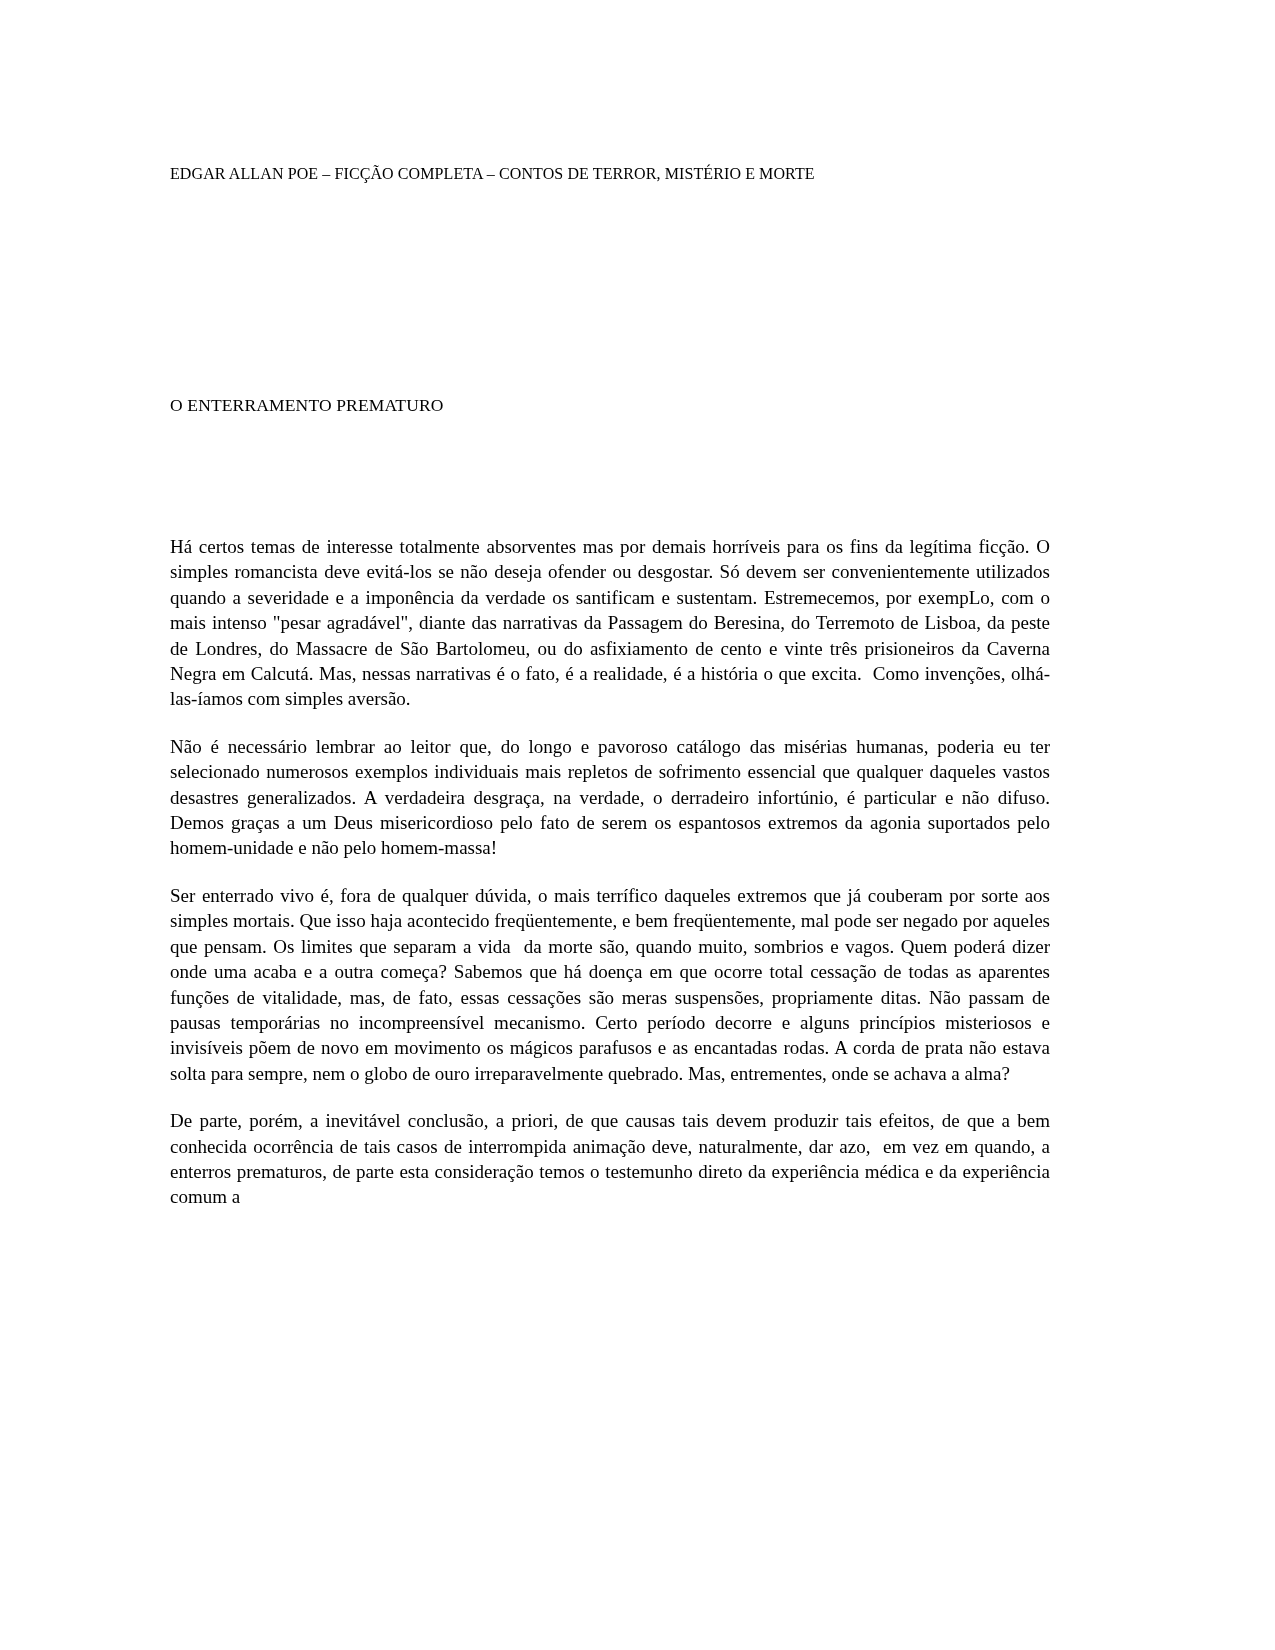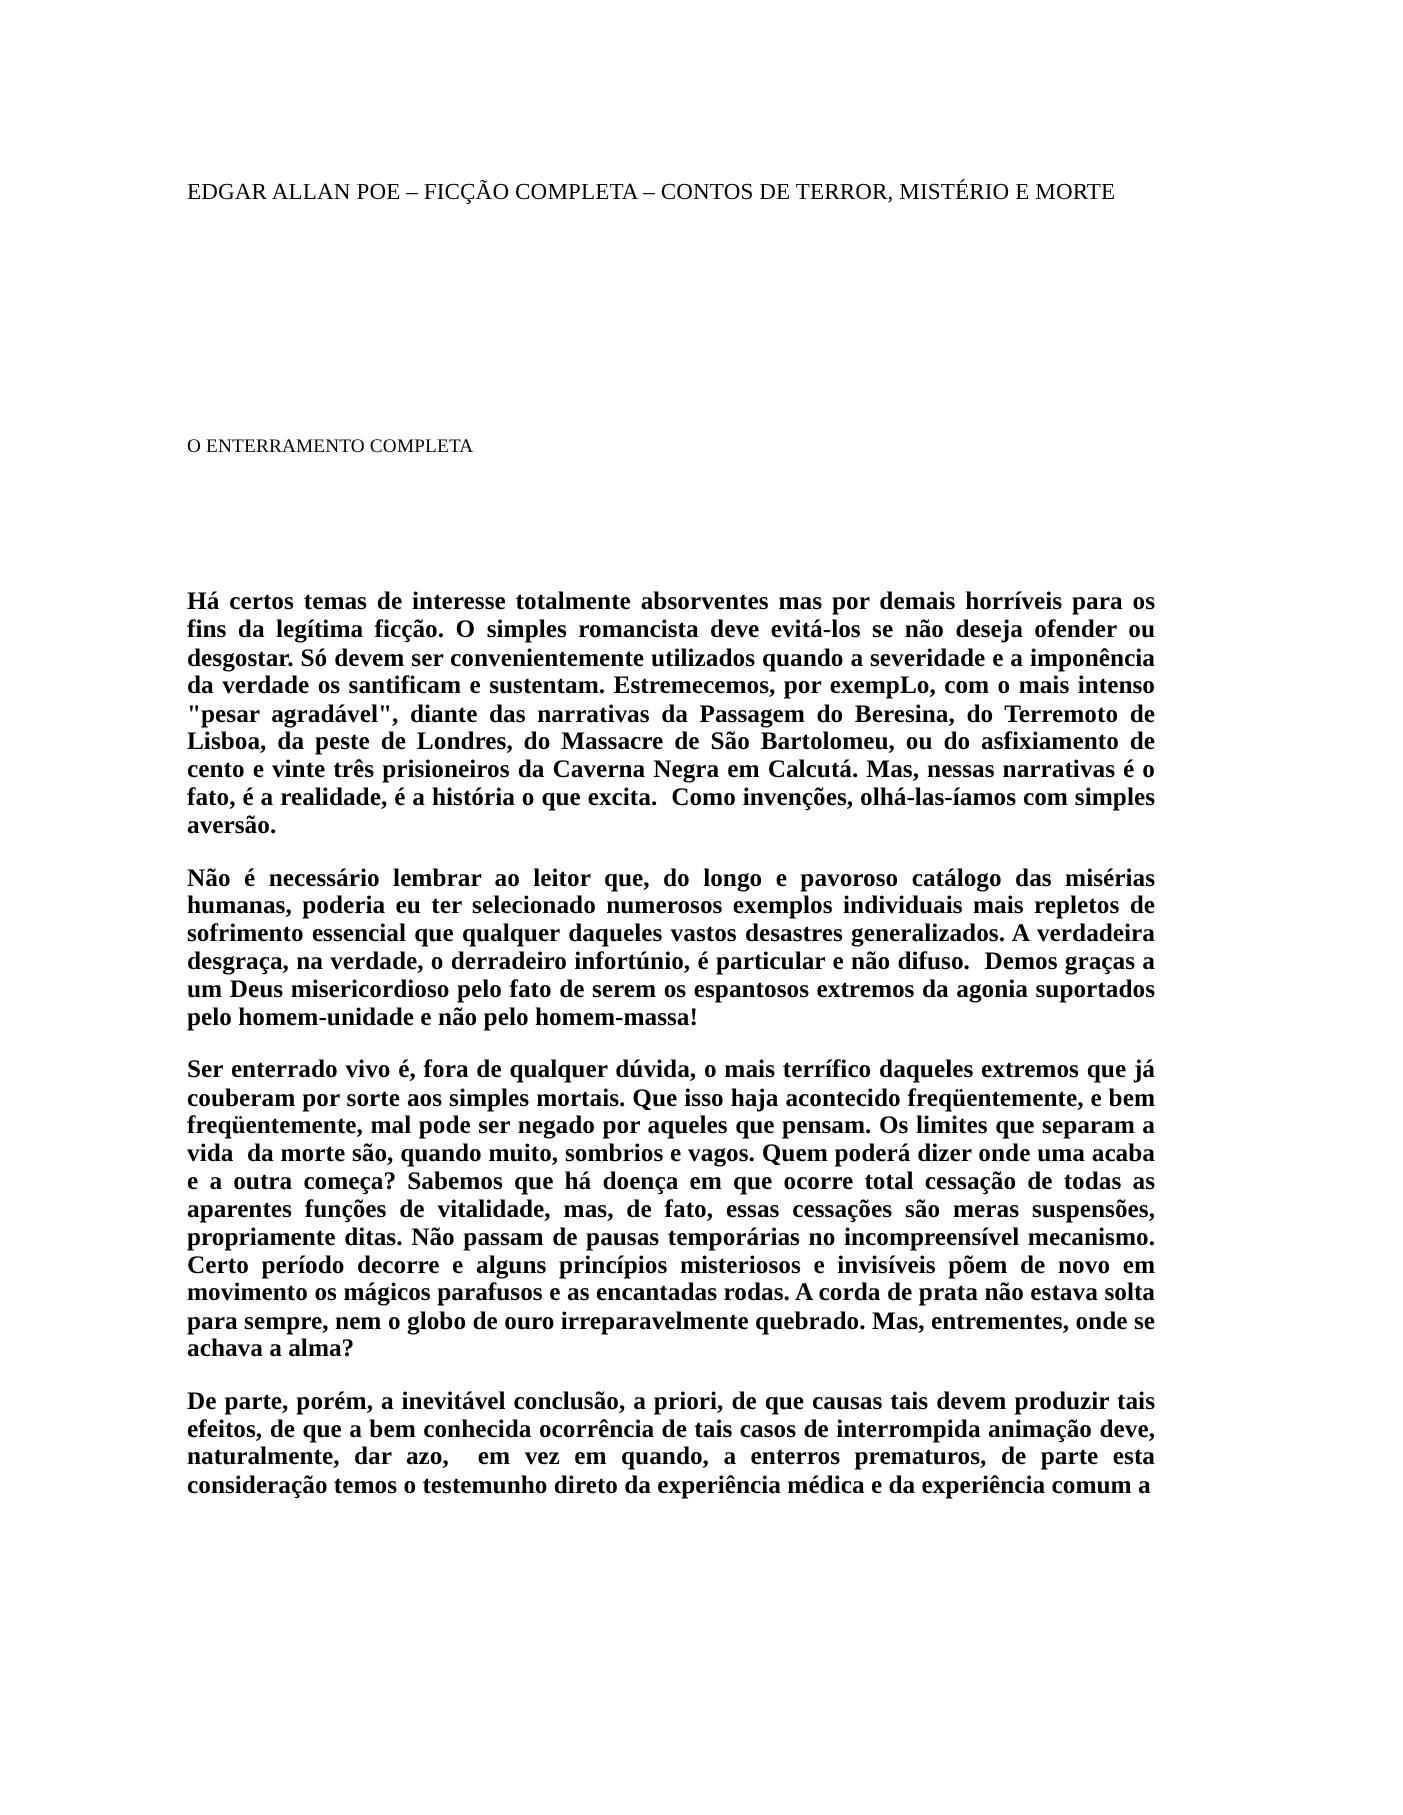--- a/index.html
+++ b/index.html
@@ -19,21 +19,21 @@
     height: 1650px;
     background: #ffffff;
     overflow: hidden;
     box-sizing: border-box;
   }
   .running-head {
     position: absolute;
     left: 170px;
     top: 163px;
     width: 900px;
-    font-size: 21px;
+    font-size: 16px;
     line-height: 22px;
     letter-spacing: 0.1px;
     white-space: nowrap;
     text-align: left;
   }
   .story-title {
     position: absolute;
     left: 170px;
     top: 394px;
     width: 880px;
@@ -43,41 +43,40 @@
     text-align: left;
   }
   .body-block {
     position: absolute;
     left: 170px;
     top: 534px;
     width: 880px;
   }
   p.para {
     margin: 0 0 22px 0;
-    font-size: 23px;
+    font-size: 19px;
     line-height: 25.4px;
     text-align: justify;
     text-justify: inter-word;
     white-space: pre-wrap;
     word-spacing: 0px;
     hyphens: none;
-    font-weight: bold;
   }
   p.para:last-child {
     margin-bottom: 1px;
   }
 </style>
 </head>
 <body>
 
 <div class="page">
 
   <div class="running-head">EDGAR ALLAN POE – FICÇÃO COMPLETA – CONTOS DE TERROR, MISTÉRIO E MORTE</div>
 
-  <div class="story-title">O ENTERRAMENTO COMPLETA</div>
+  <div class="story-title">O ENTERRAMENTO PREMATURO</div>
 
   <div class="body-block">
     <p class="para">Há certos temas de interesse totalmente absorventes mas por demais horríveis para os fins da legítima ficção. O simples romancista deve evitá-los se não deseja ofender ou desgostar. Só devem ser convenientemente utilizados quando a severidade e a imponência da verdade os santificam e sustentam. Estremecemos, por exempLo, com o mais intenso "pesar agradável", diante das narrativas da Passagem do Beresina, do Terremoto de Lisboa, da peste de Londres, do Massacre de São Bartolomeu, ou do asfixiamento de cento e vinte três prisioneiros da Caverna Negra em Calcutá. Mas, nessas narrativas é o fato, é a realidade, é a história o que excita.  Como invenções, olhá-las-íamos com simples aversão.</p>
     <p class="para">Não é necessário lembrar ao leitor que, do longo e pavoroso catálogo das misérias humanas, poderia eu ter selecionado numerosos exemplos individuais mais repletos de sofrimento essencial que qualquer daqueles vastos desastres generalizados. A verdadeira desgraça, na verdade, o derradeiro infortúnio, é particular e não difuso.  Demos graças a um Deus misericordioso pelo fato de serem os espantosos extremos da agonia suportados pelo homem-unidade e não pelo homem-massa!</p>
     <p class="para">Ser enterrado vivo é, fora de qualquer dúvida, o mais terrífico daqueles extremos que já couberam por sorte aos simples mortais. Que isso haja acontecido freqüentemente, e bem freqüentemente, mal pode ser negado por aqueles que pensam. Os limites que separam a vida  da morte são, quando muito, sombrios e vagos. Quem poderá dizer onde uma acaba e a outra começa? Sabemos que há doença em que ocorre total cessação de todas as aparentes funções de vitalidade, mas, de fato, essas cessações são meras suspensões, propriamente ditas. Não passam de pausas temporárias no incompreensível mecanismo. Certo período decorre e alguns princípios misteriosos e invisíveis põem de novo em movimento os mágicos parafusos e as encantadas rodas. A corda de prata não estava solta para sempre, nem o globo de ouro irreparavelmente quebrado. Mas, entrementes, onde se achava a alma?</p>
     <p class="para">De parte, porém, a inevitável conclusão, a priori, de que causas tais devem produzir tais efeitos, de que a bem conhecida ocorrência de tais casos de interrompida animação deve, naturalmente, dar azo,  em vez em quando, a enterros prematuros, de parte esta consideração temos o testemunho direto da experiência médica e da experiência comum a</p>
   </div>
 
 </div>
 

